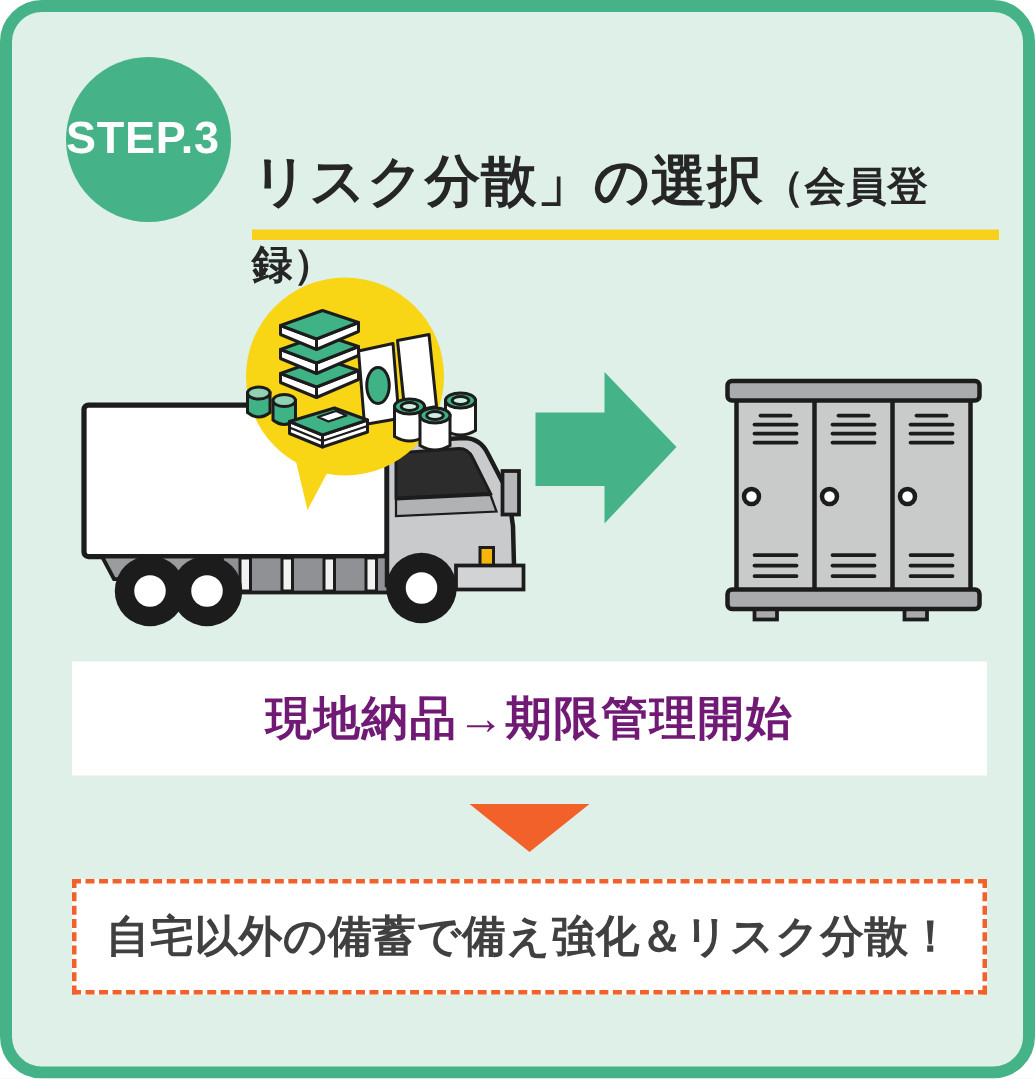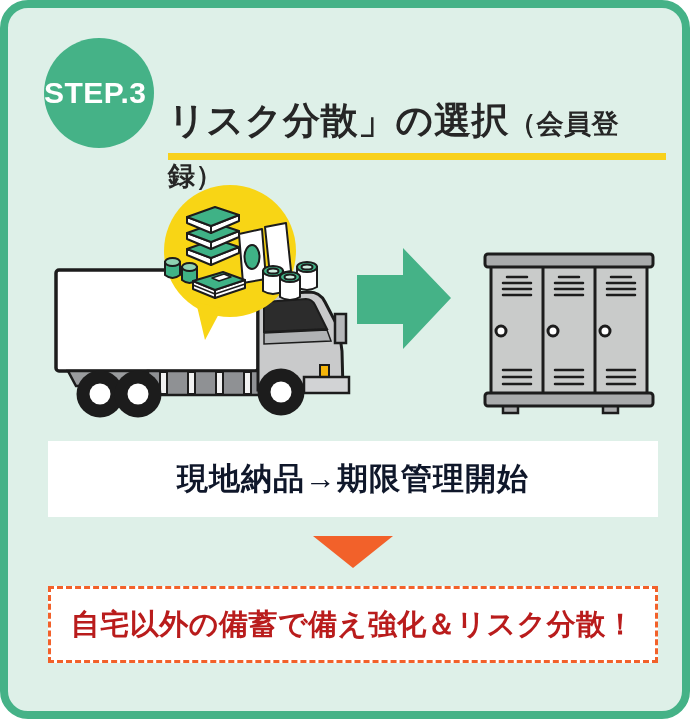--- a/index.html
+++ b/index.html
@@ -44,41 +44,41 @@
   .arrow-illus{left:345px;top:238px;}
   .locker-illus{left:475px;top:244px;}
 
   
   .caption-bar{
     position:absolute;left:40px;top:433px;width:610px;height:76px;
     background:#ffffff;
     display:flex;align-items:center;justify-content:center;
   }
   .caption-bar span{
-    color:#0f172a;font-size:31px;font-weight:800;letter-spacing:1px;
+    color:#701a75;font-size:31px;font-weight:800;letter-spacing:1px;
   }
 
   
   .down-arrow{
     position:absolute;left:305px;top:528px;
     width:0;height:0;
     border-left:40px solid transparent;
     border-right:40px solid transparent;
     border-top:32px solid #f2612a;
   }
 
   
   .callout{
     position:absolute;left:40px;top:578px;width:610px;height:77px;
     background:#ffffff;
     border:3px dashed #f2612a;
     display:flex;align-items:center;justify-content:center;
   }
   .callout span{
-    color:#b91c1c;font-size:29px;font-weight:800;letter-spacing:0.5px;
+    color:#404040;font-size:29px;font-weight:800;letter-spacing:0.5px;
   }
 </style>
 </head>
 <body>
 
 <div class="card">
 
   <div class="step-circle">
     <span>STEP.3</span>
   </div>

